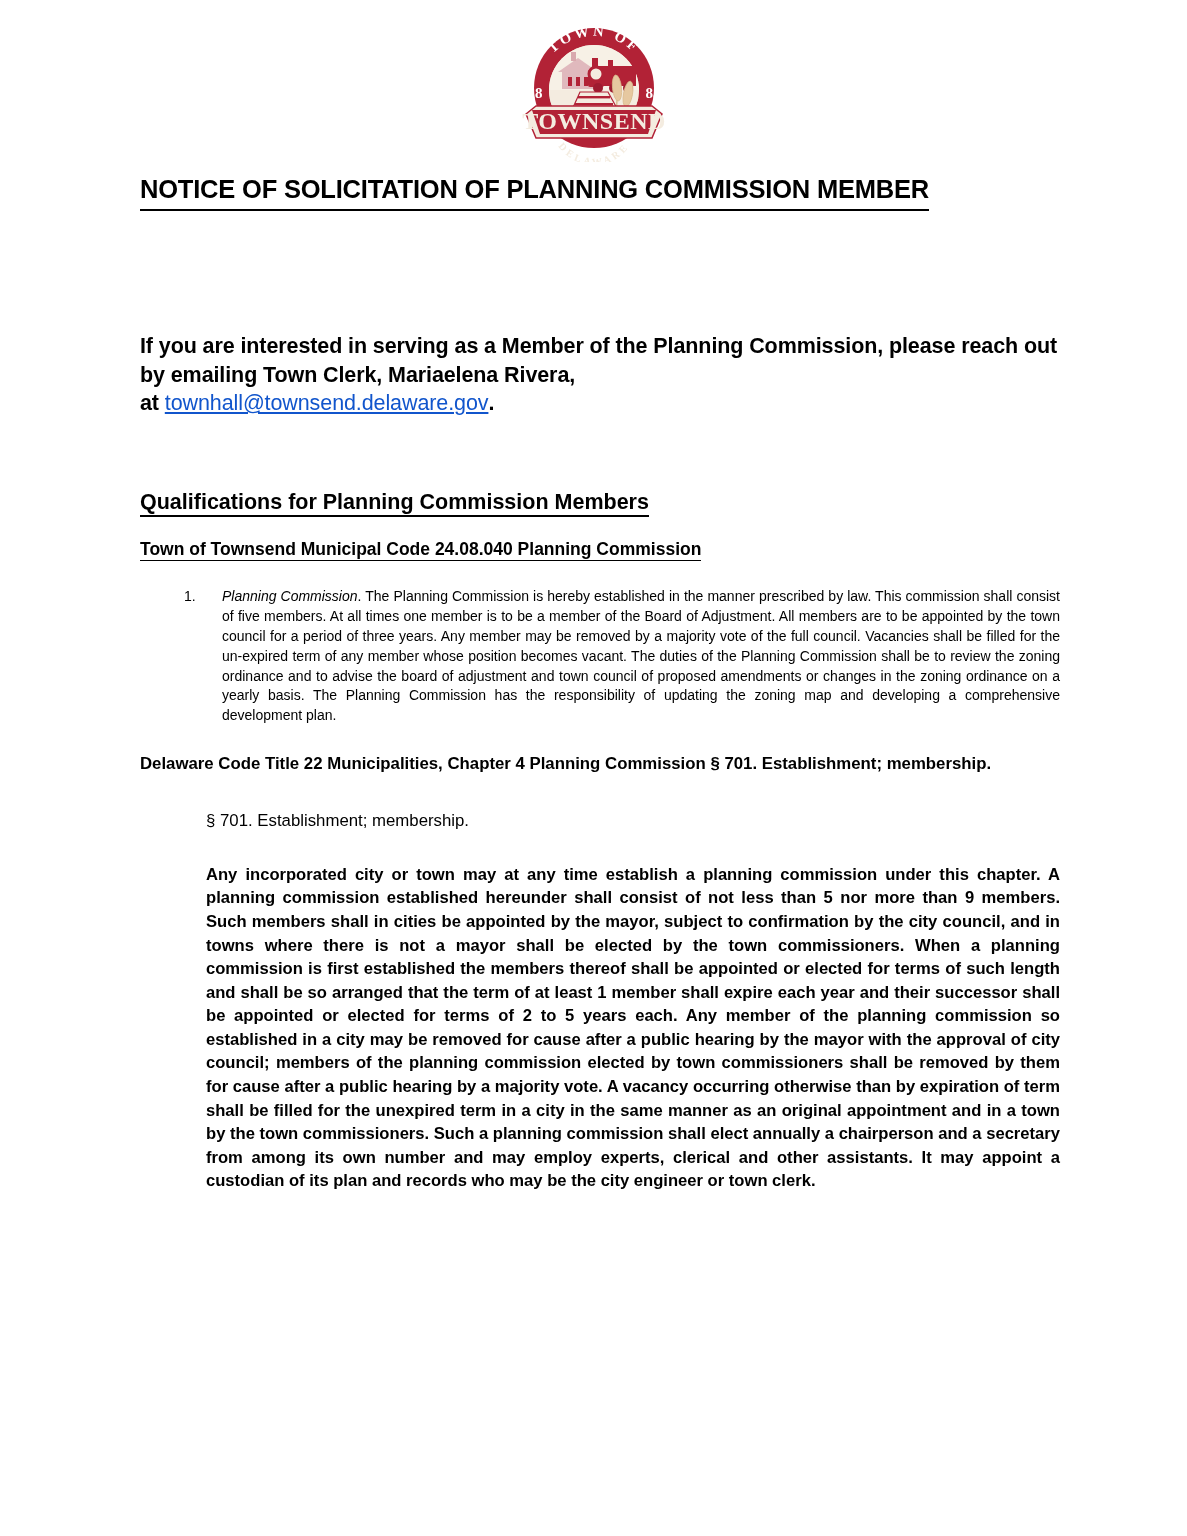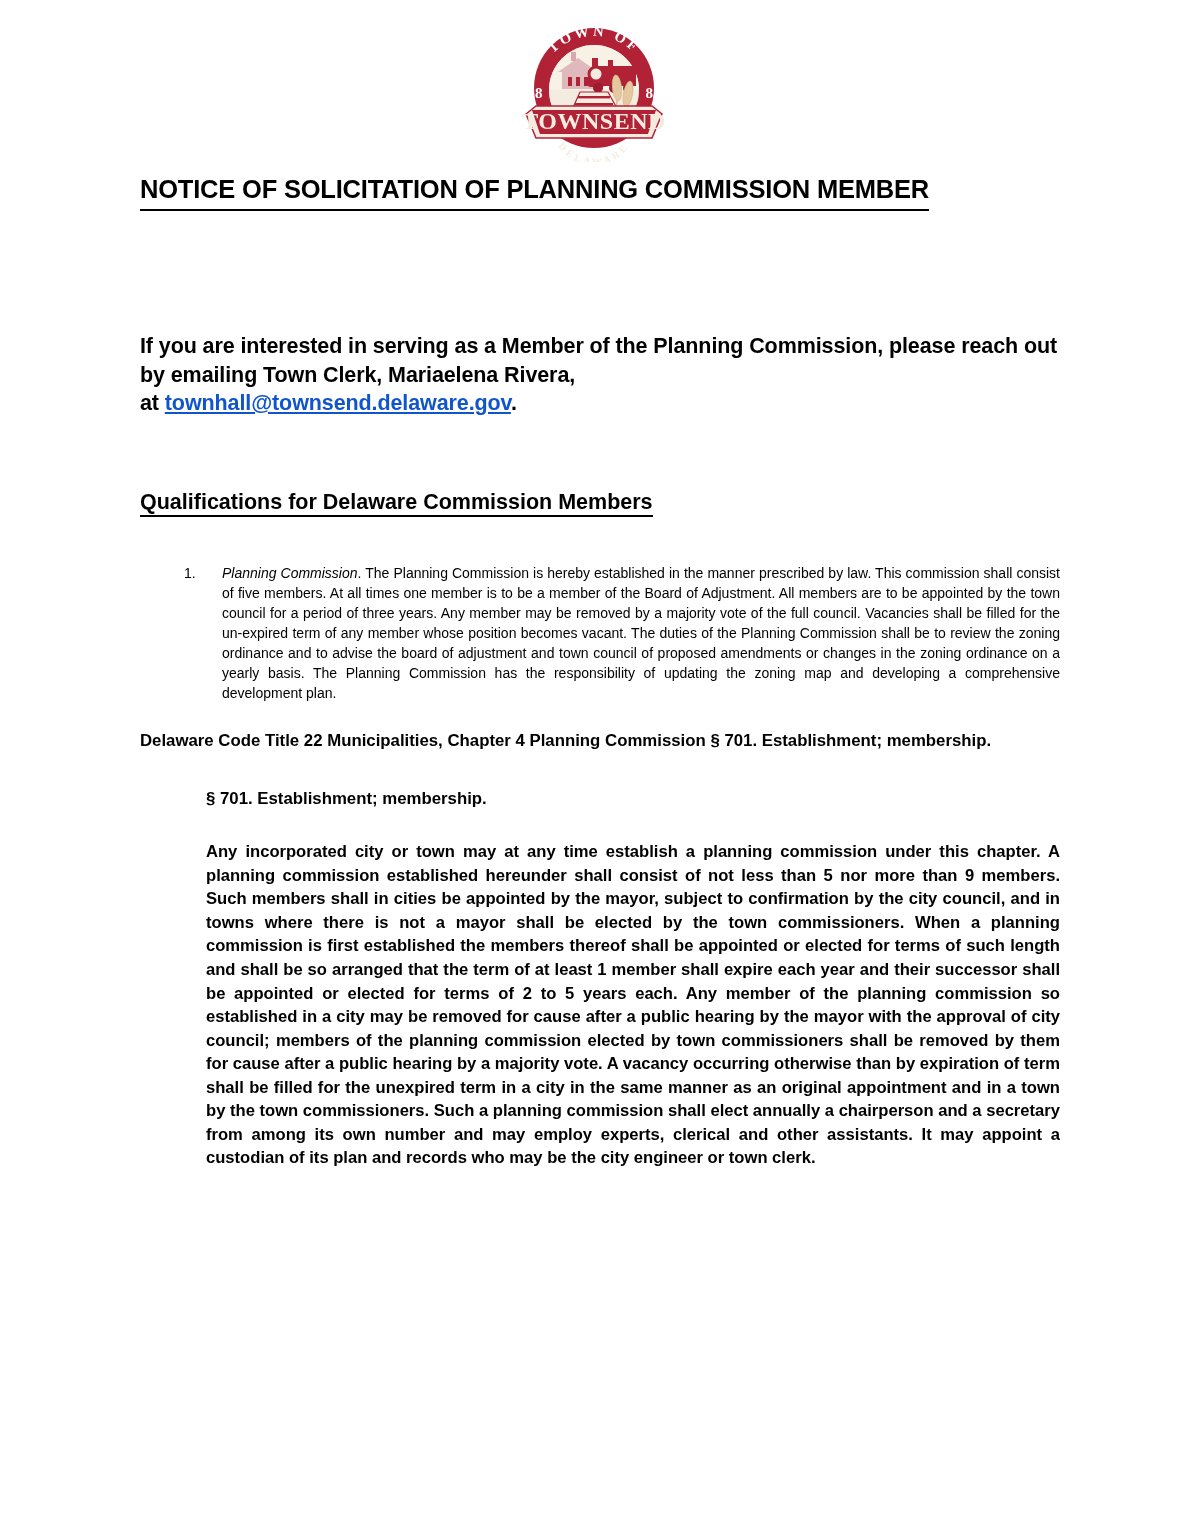--- a/index.html
+++ b/index.html
@@ -68,21 +68,21 @@
   .spacer-2 { height: 66px; }
   .spacer-3 { height: 52px; }
   .spacer-4 { height: 20px; }
   .spacer-5 { height: 22px; }
   .spacer-6 { height: 26px; }
   .spacer-7 { height: 26px; }
   .spacer-8 { height: 34px; }
   a.email {
     color: #1155cc;
     text-decoration: underline;
-    font-weight: bold;
+    font-weight: normal;
     font-size: 21.5px;
   }
   .period { color: #000; font-weight: bold; }
 
   .normal-para {
     font-size: 20px;
     line-height: 1.35;
     margin: 0;
   }
 
@@ -129,21 +129,21 @@
     font-weight: bold;
     line-height: 1.38;
     margin: 0;
     text-align: justify;
   }
 
   .indent-block { padding-left: 66px; }
 
   p.sub-head {
     font-size: 16.8px;
-    font-weight: bold;
+    font-weight: normal;
     margin: 0;
     line-height: 1.4;
   }
 
   p.body-para {
     font-size: 16.6px;
     line-height: 1.42;
     margin: 0;
     text-align: justify;
     font-weight: bold;
@@ -236,24 +236,25 @@
 
     <div class="spacer-2"></div>
 
     <p class="lead"><span>If you are interested in serving as a Member of the Planning Commission, please reach out by emailing Town Clerk, Mariaelena Rivera,</span><br><span>at </span><a class="email" href="#">townhall@townsend.delaware.gov</a><span class="period">.</span></p>
 
     <div class="spacer-3"></div>
 
 
     <div class="spacer-4"></div>
 
-    <h2 class="section-title"><span class="u">Qualifications for Delaware Commission Members</span></h2>
+    <h2 class="section-title"><span class="u">Qualifications for Planning Commission Members</span></h2>
 
     <div class="spacer-5"></div>
 
+    <h3 class="code-title"><span class="u">Town of Townsend Municipal Code 24.08.040 Planning Commission</span></h3>
 
     <div class="spacer-6"></div>
 
     <ol class="code-list">
       <li><span class="ital">Planning Commission</span><span>. The Planning Commission is hereby established in the manner prescribed by law. This commission shall consist of five members. At all times one member is to be a member of the Board of Adjustment. All members are to be appointed by the town council for a period of three years. Any member may be removed by a majority vote of the full council. Vacancies shall be filled for the un-expired term of any member whose position becomes vacant. The duties of the Planning Commission shall be to review the zoning ordinance and to advise the board of adjustment and town council of proposed amendments or changes in the zoning ordinance on a yearly basis. The Planning Commission has the responsibility of updating the zoning map and developing a comprehensive development plan.</span></li>
     </ol>
 
     <div class="spacer-7"></div>
 
     <p class="de-code">Delaware Code Title 22 Municipalities, Chapter 4 Planning Commission § 701. Establishment; membership.</p>

